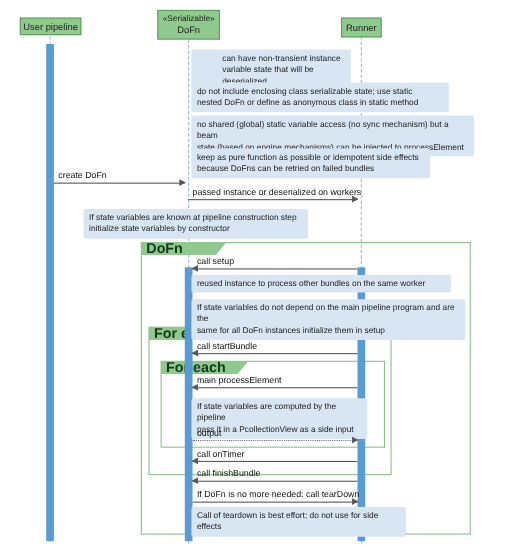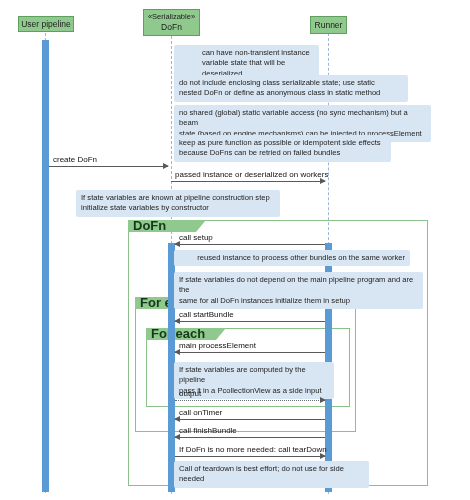--- a/index.html
+++ b/index.html
@@ -120,29 +120,29 @@
 
   <div class="note" style="left:174px;top:105px;width:257px;">no shared (global) static variable access (no sync mechanism) but a beam
 state (based on engine mechanisms) can be injected to processElement</div>
 
   <div class="note" style="left:174px;top:135px;width:217px;">keep as pure function as possible or idempotent side effects
 because DoFns can be retried on failed bundles</div>
 
   <div class="note" style="left:44px;top:190px;width:204px;margin-left:32px;">If state variables are known at pipeline construction step
 initialize state variables by constructor</div>
 
-  <div class="note" style="left:174px;top:250px;width:236px;text-align:right;">reused instance to process other bundles on the same worker</div>
+  <div class="note" style="left:174px;top:250px;width:236px;">reused instance to process other bundles on the same worker</div>
 
   <div class="note" style="left:174px;top:362px;width:160px;">If state variables are computed by the pipeline
 pass it in a PcollectionView as a side input</div>
 
   <div class="note" style="left:174px;top:272px;width:249px;">If state variables do not depend on the main pipeline program and are the
 same for all DoFn instances initialize them in setup</div>
 
-  <div class="note" style="left:174px;top:461px;width:195px;">Call of teardown is best effort; do not use for side needed</div>
+  <div class="note" style="left:174px;top:461px;width:195px;">Call of teardown is best effort; do not use for side effects</div>
 
   <div class="msg right" style="left:49px;top:166px;width:119px;">
     <div class="line"></div>
     <div class="head-arrow"></div>
     <div class="label lbl-left">create DoFn</div>
   </div>
 
   <div class="msg right" style="left:171px;top:181px;width:154px;">
     <div class="line"></div>
     <div class="head-arrow"></div>

